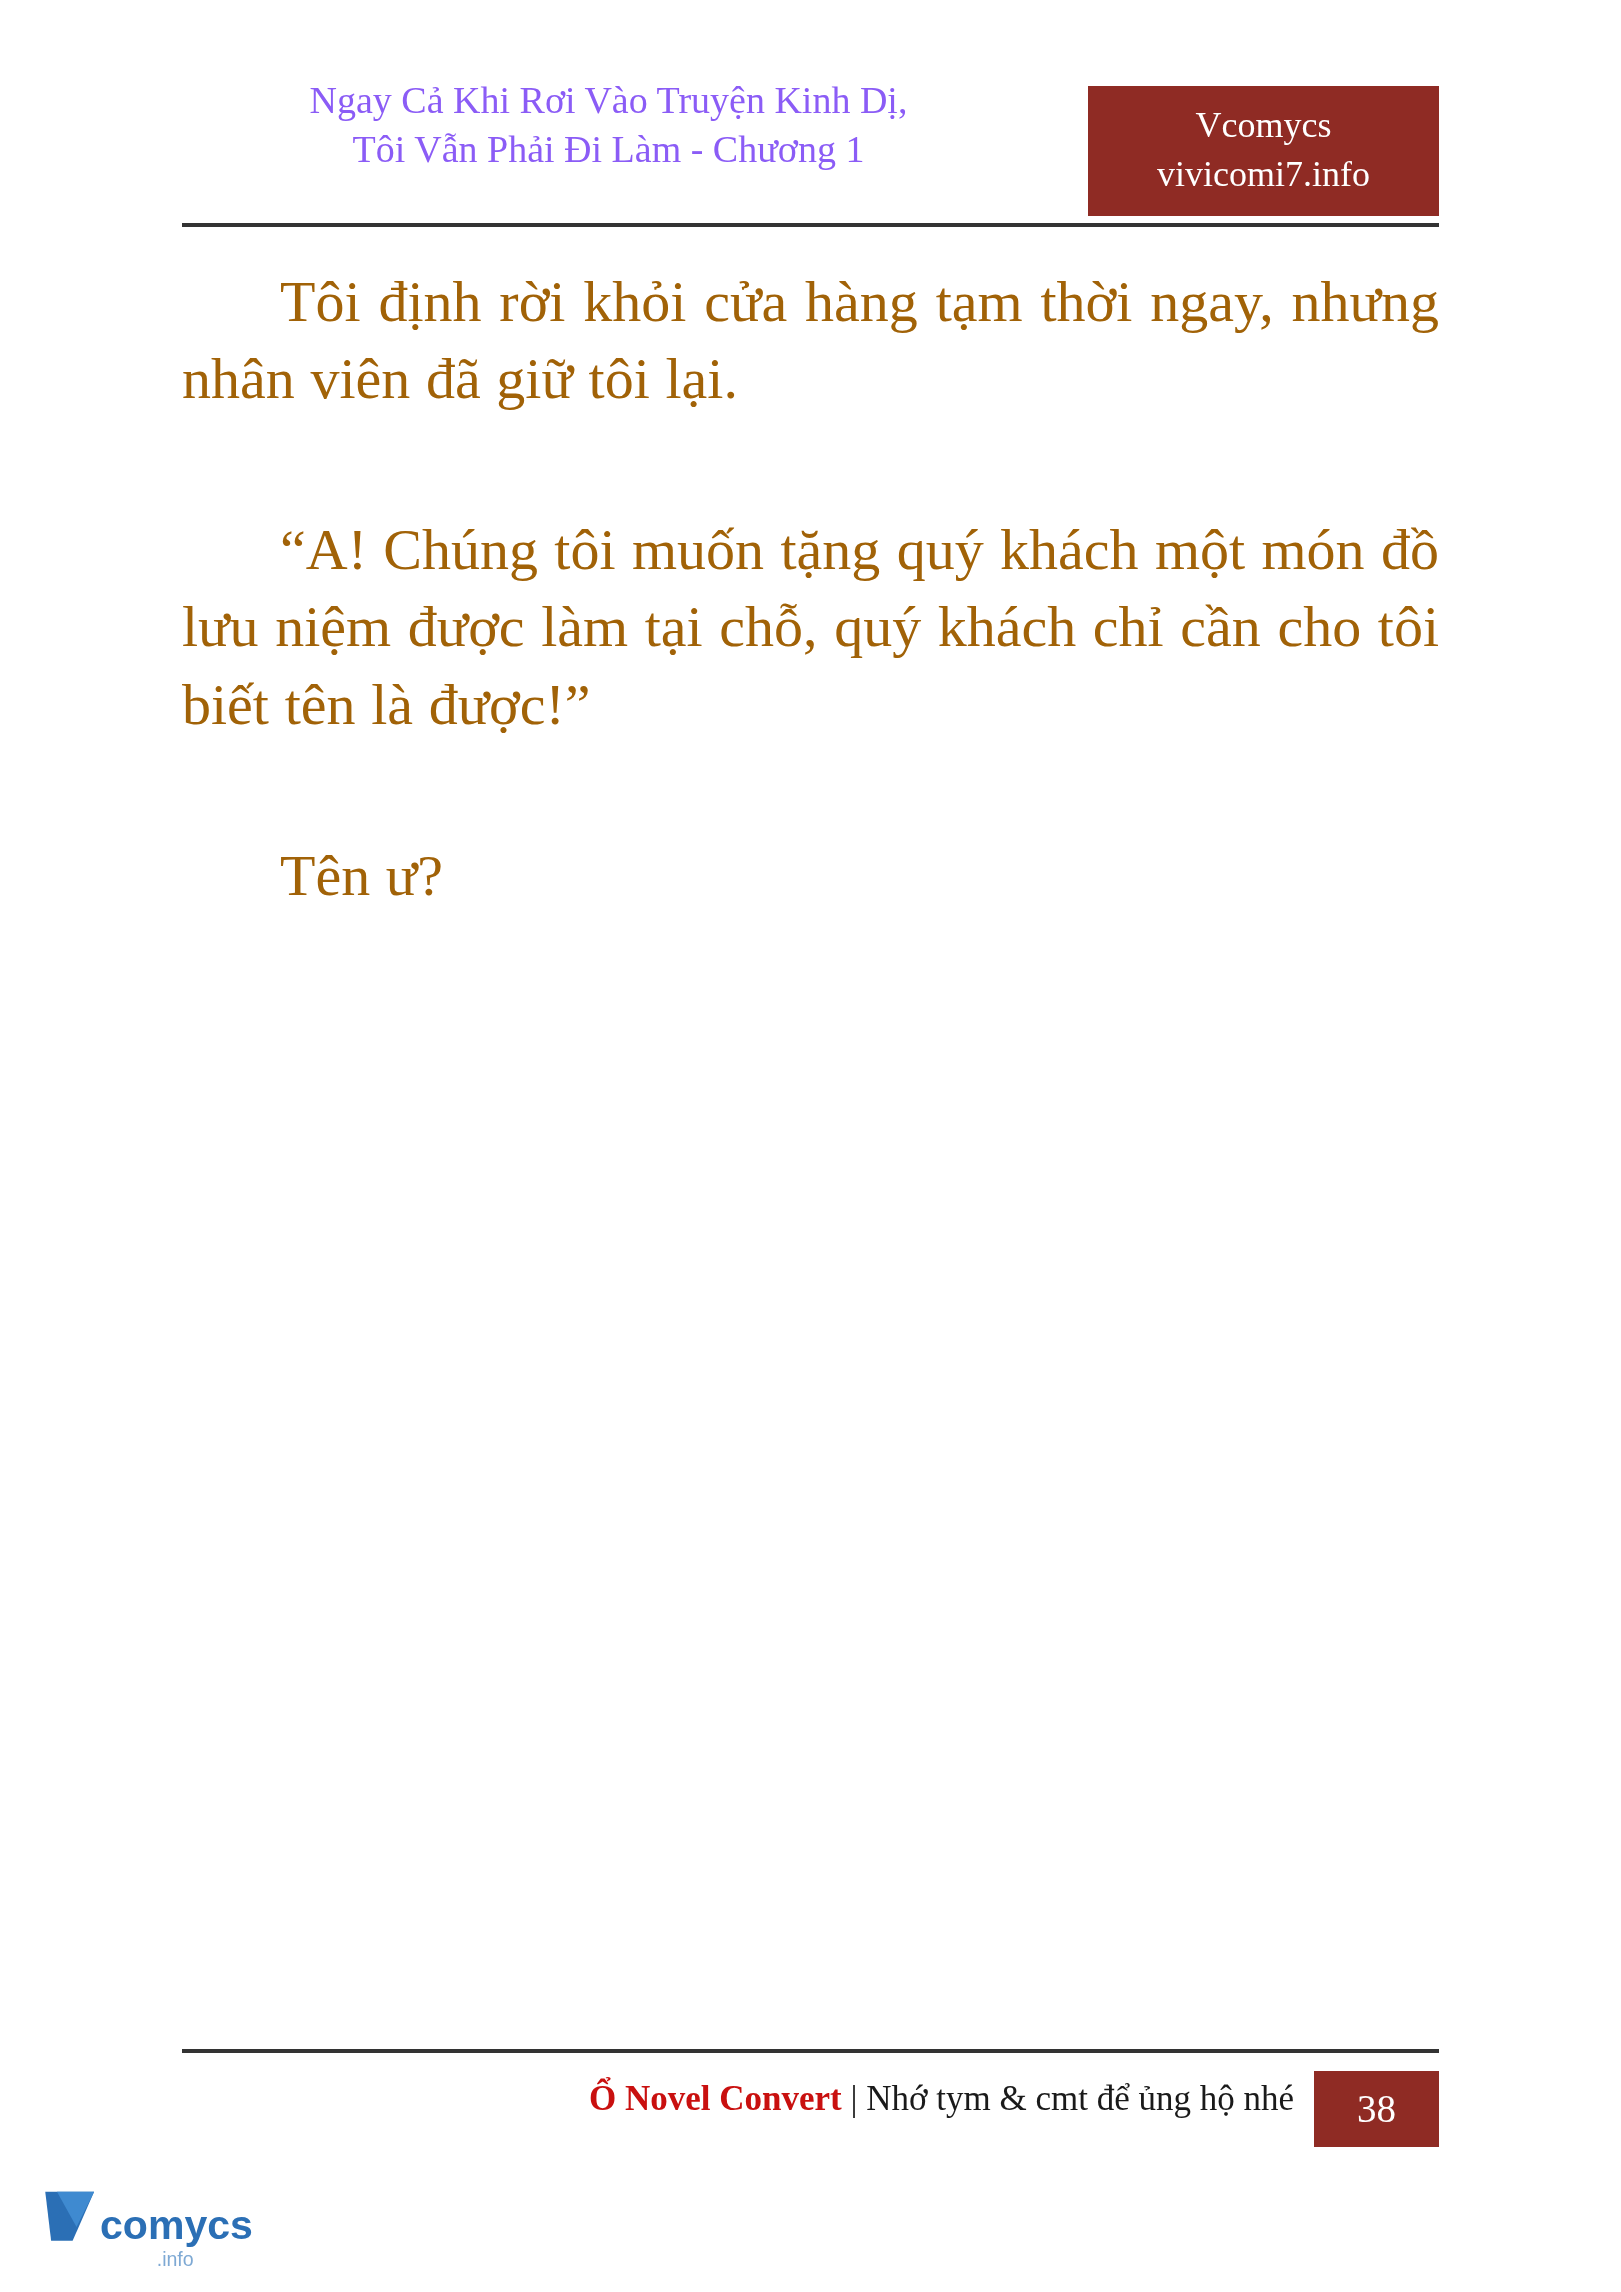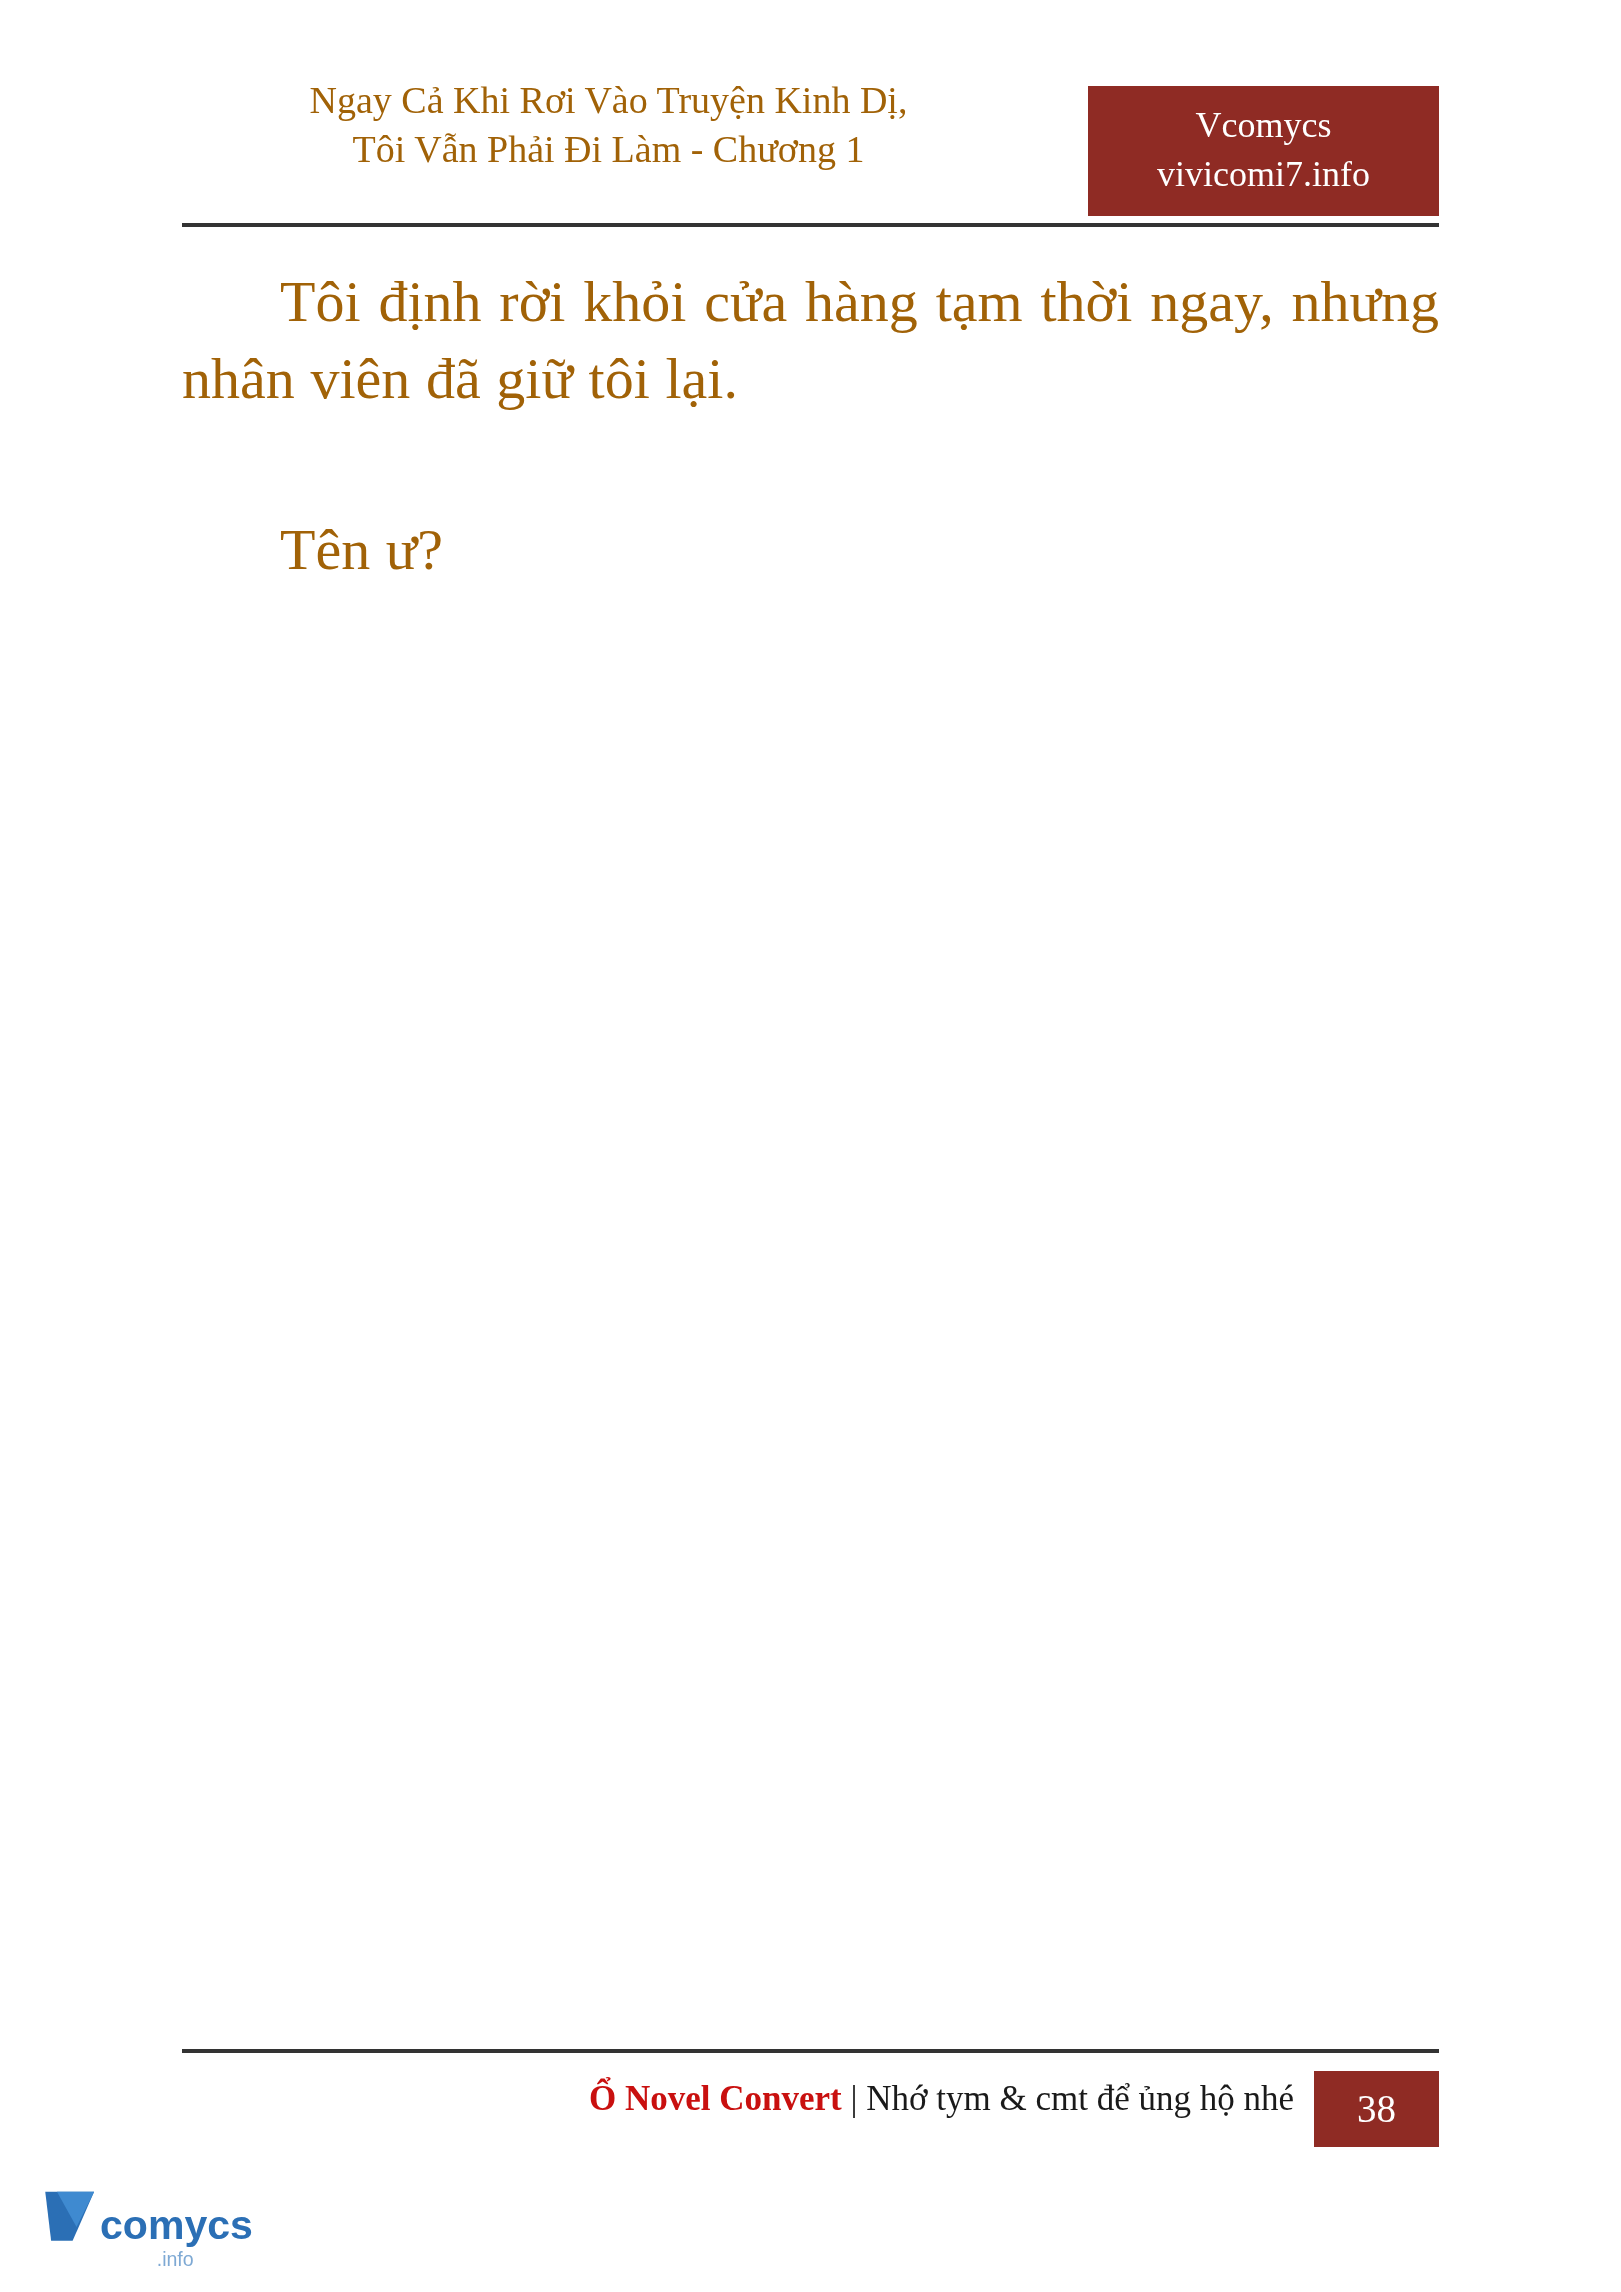--- a/index.html
+++ b/index.html
@@ -34,21 +34,21 @@
     border-bottom: 4.9px solid #333333;
   }
   .header-title {
     position: absolute;
     left: 0;
     top: 0;
     width: 853px;
     text-align: center;
     font-size: 38px;
     line-height: 1.28;
-    color: #a16207;
+    color: #8b5cf6;
     font-family: "Liberation Serif", serif;
   }
   .header-title .line1 { display: block; }
   .header-title .line2 { display: block; }
 
   .header-badge {
     position: absolute;
     right: 0;
     top: 9.8px;
     width: 351px;
@@ -155,20 +155,21 @@
       <span class="line2">Tôi Vẫn Phải Đi Làm - Chương 1</span>
     </div>
     <div class="header-badge">
       <span class="b1">Vcomycs</span>
       <span class="b2">vivicomi7.info</span>
     </div>
   </div>
 
   <div class="content">
     <p class="para">Tôi định rời khỏi cửa hàng tạm thời ngay, nhưng nhân viên đã giữ tôi lại.</p>
+    <p class="para">“A! Chúng tôi muốn tặng quý khách một món đồ lưu niệm được làm tại chỗ, quý khách chỉ cần cho tôi biết tên là được!”</p>
     <p class="para">Tên ư?</p>
   </div>
 
   <div class="footer">
     <div class="footer-inner">
       <div class="footer-text">
         <span class="brand">Ổ Novel Convert</span><span class="sep"> | </span><span>Nhớ tym &amp; cmt để ủng hộ nhé</span>
       </div>
       <div class="page-num">38</div>
     </div>

